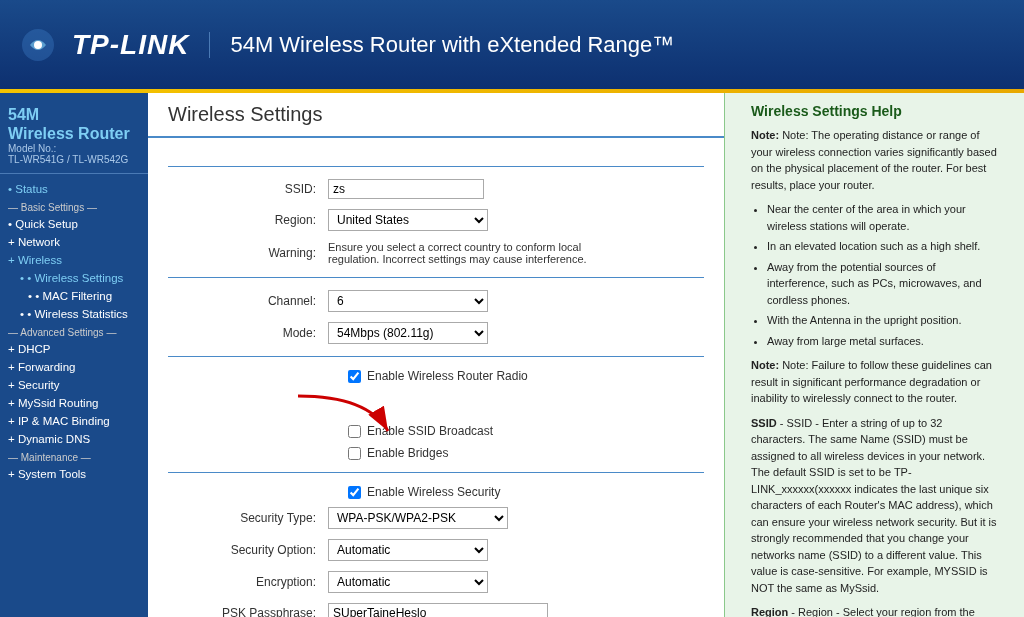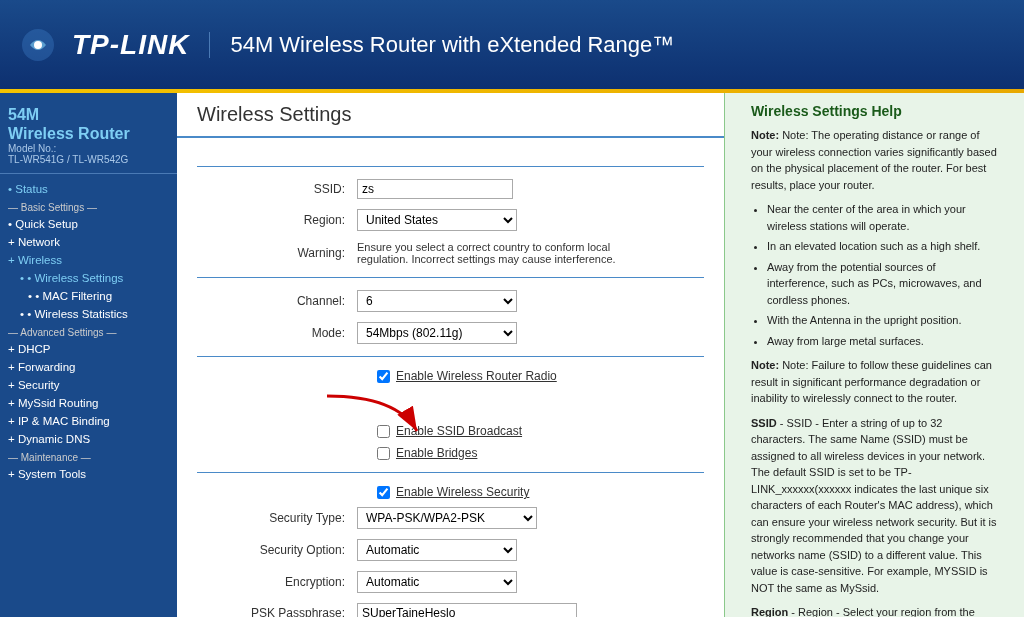--- a/index.html
+++ b/index.html
@@ -45,21 +45,21 @@
 
     
     #main-layout {
       display: flex;
       flex: 1;
       overflow: hidden;
     }
 
     
     #sidebar {
-      width: 177px;
+      width: 148px;
       background: #1a4a8a;
       flex-shrink: 0;
       overflow-y: auto;
       padding: 8px 0;
     }
     #sidebar-model {
       color: #fff;
       padding: 4px 8px 8px 8px;
       border-bottom: 1px solid #4a7ab5;
       margin-bottom: 6px;
@@ -145,21 +145,21 @@
       color: #333;
       max-width: 260px;
     }
     .checkbox-row {
       display: flex;
       align-items: center;
       margin-bottom: 8px;
       padding-left: 180px;
     }
     .checkbox-row input[type="checkbox"] { margin-right: 6px; }
-    .checkbox-row label { font-size: 12px; color: #333; text-decoration: underline; }
+    .checkbox-row label { font-size: 12px; color: #333; }
 
     
     #help-panel {
       width: 300px;
       background: #e8f4e8;
       border-left: 1px solid #8ac88a;
       overflow-y: auto;
       padding: 10px 26px;
       flex-shrink: 0;
     }

